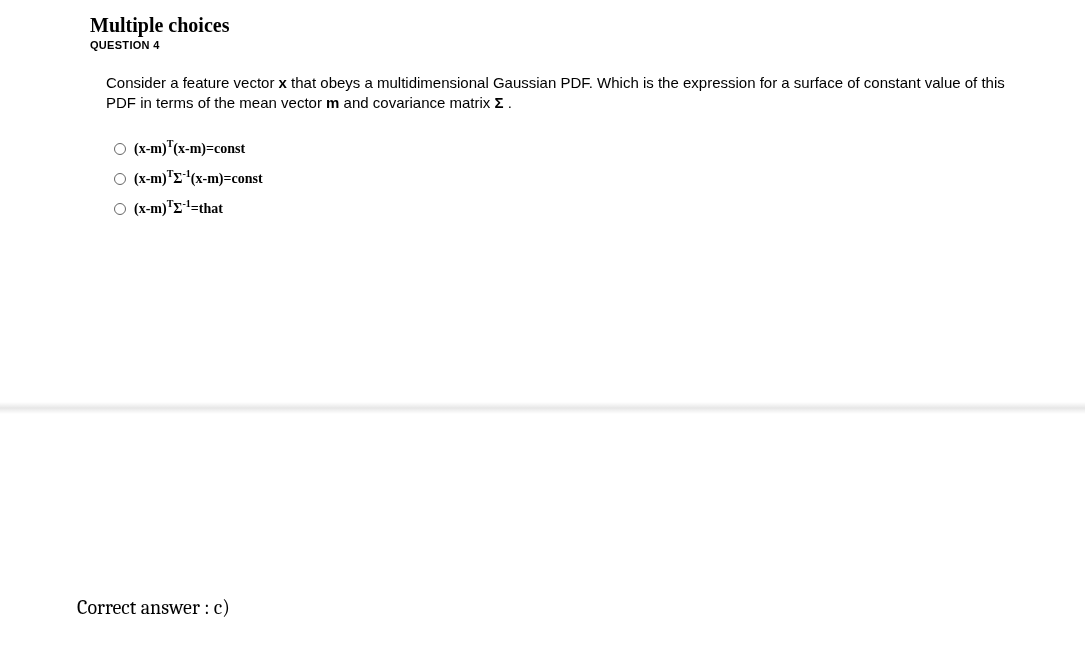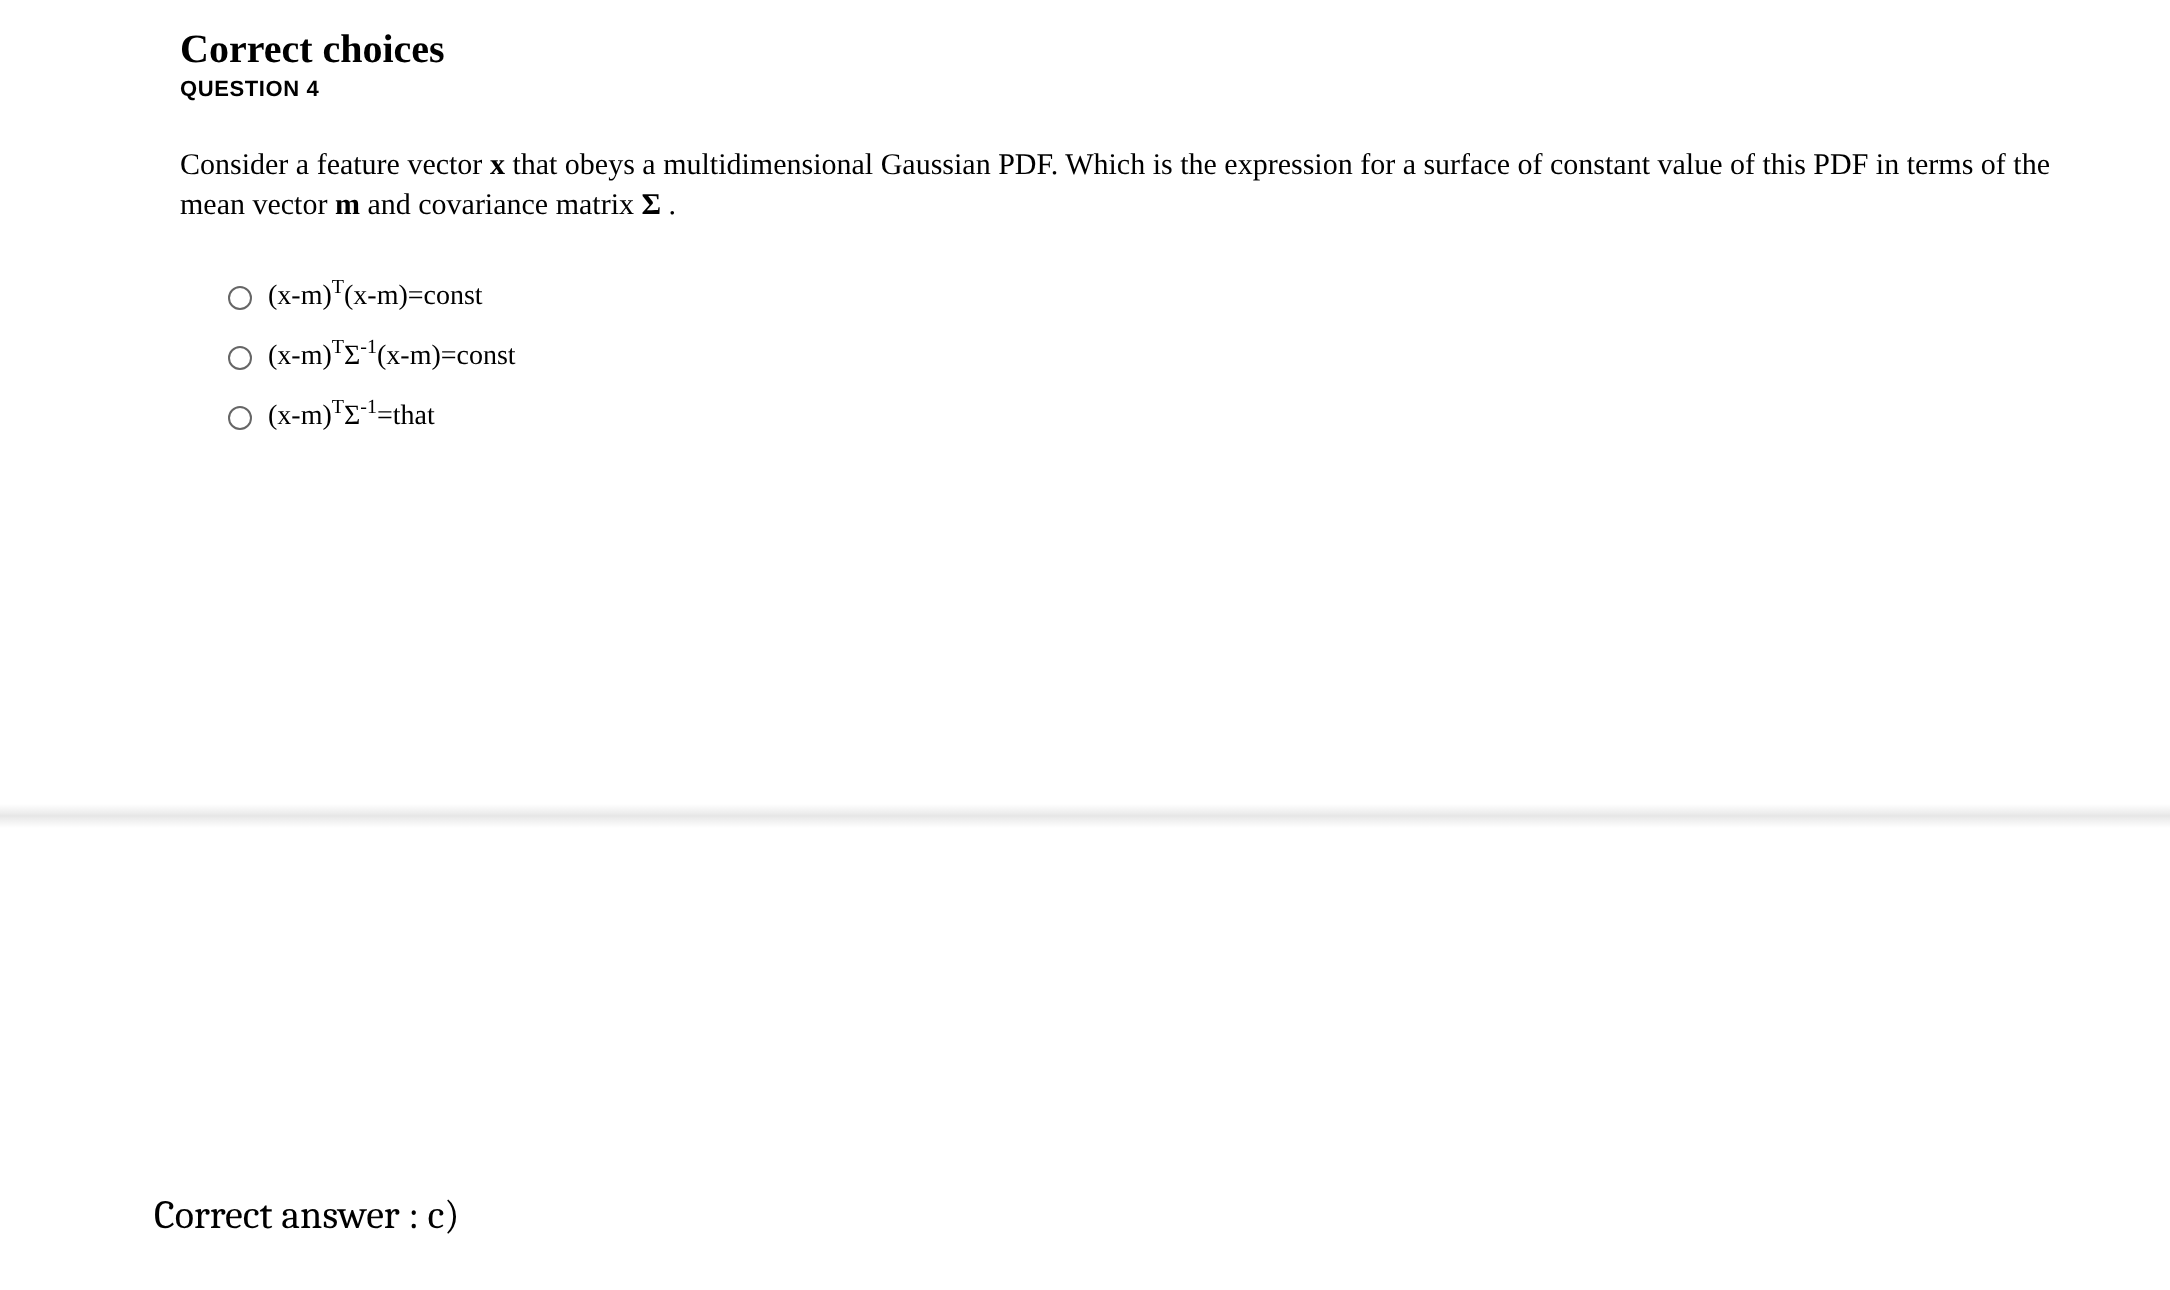--- a/index.html
+++ b/index.html
@@ -24,24 +24,25 @@
       margin-bottom: 2px;
     }
     .question-label {
       font-family: Arial, Helvetica, sans-serif;
       font-size: 11px;
       font-weight: bold;
       color: #000;
       letter-spacing: 0.3px;
     }
     .prompt {
-      font-family: Liberation Serif, serif;
+      font-family: Liberation Sans, sans-serif;
       font-size: 15px;
       color: #000;
       margin-top: 22px;
+      margin-left: 16px;
       line-height: 1.35;
       max-width: 960px;
     }
     .prompt .b {
       font-weight: bold;
     }
     .options {
       margin-top: 24px;
       margin-left: 24px;
     }
@@ -57,21 +58,21 @@
       border: 1px solid #666;
       border-radius: 50%;
       background: #fff;
       margin-right: 8px;
       flex-shrink: 0;
     }
     .option-label {
       font-family: 'Times New Roman', Times, serif;
       font-size: 14px;
       color: #000;
-      font-weight: normal;
+      font-weight: bold;
       line-height: 1;
     }
     .option-label sup {
       font-size: 10px;
       vertical-align: super;
       line-height: 0;
     }
     .divider-band {
       position: absolute;
       left: 0;
@@ -86,21 +87,21 @@
       top: 596px;
       font-family: Cambria, Georgia, 'Times New Roman', serif;
       font-size: 20px;
       color: #000;
     }
   </style>
 </head>
 <body>
 
 <div class="content-area">
-  <div class="heading">Correct choices</div>
+  <div class="heading">Multiple choices</div>
   <div class="question-label">QUESTION 4</div>
 
   <div class="prompt">
     <span>Consider a feature vector </span><span class="b">x</span><span> that obeys a multidimensional Gaussian PDF. Which is the expression for a surface of constant value of this PDF in terms of the mean vector </span><span class="b">m</span><span> and covariance matrix </span><span class="b">Σ</span><span> .</span>
   </div>
 
   <div class="options" id="options-container">
       <div class="option-row">
         <div class="radio"></div>
         <span class="option-label"><span>(x-m)</span><sup>T</sup><span>(x-m)=const</span></span>

